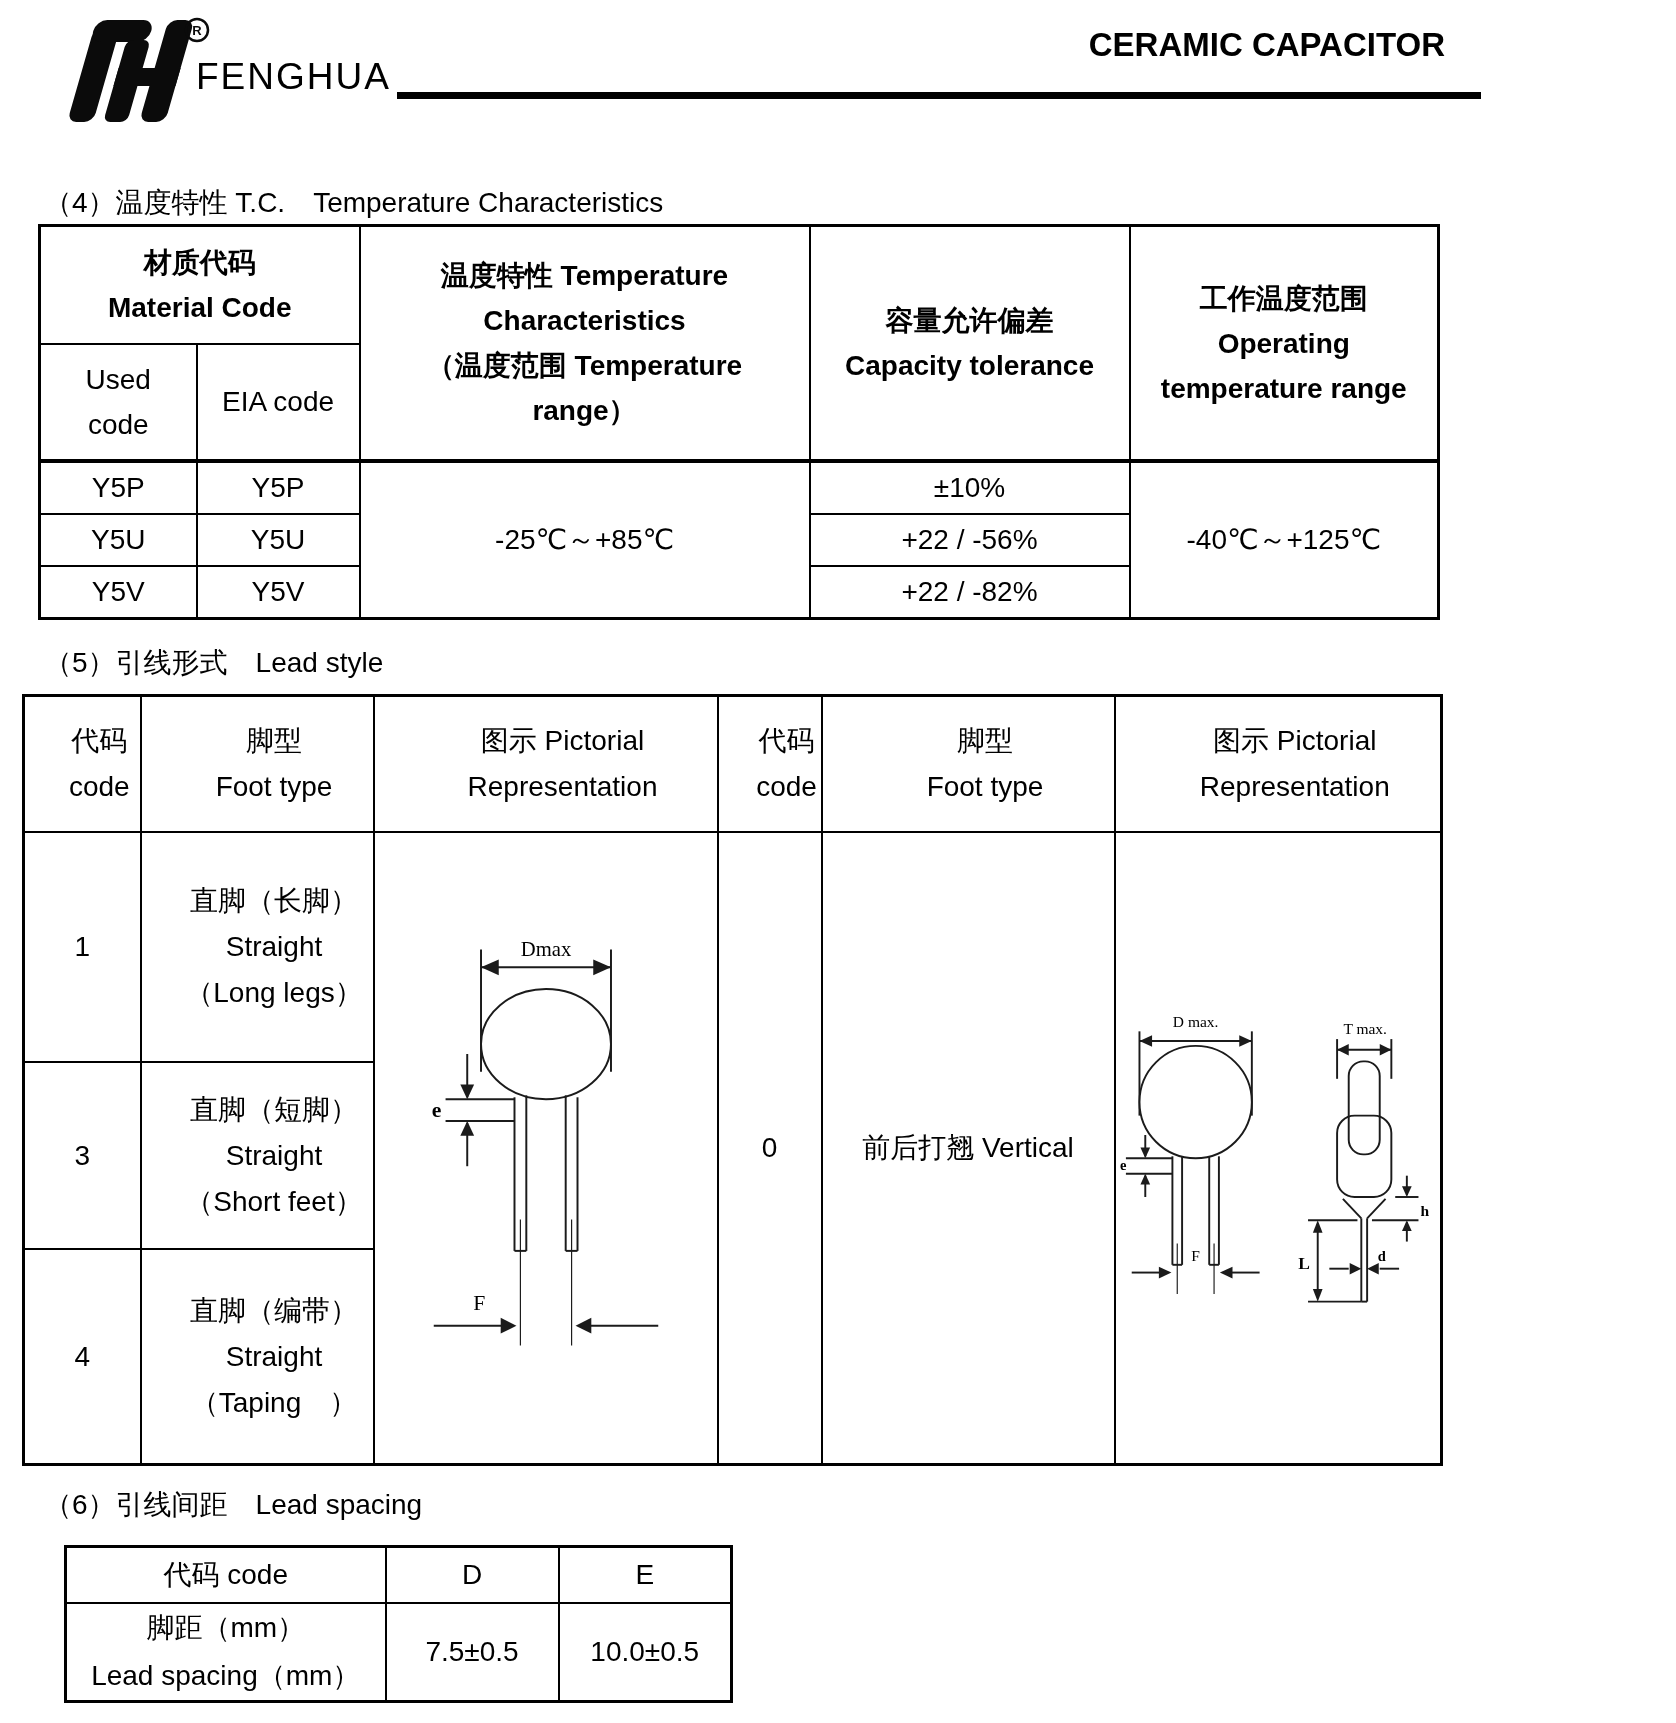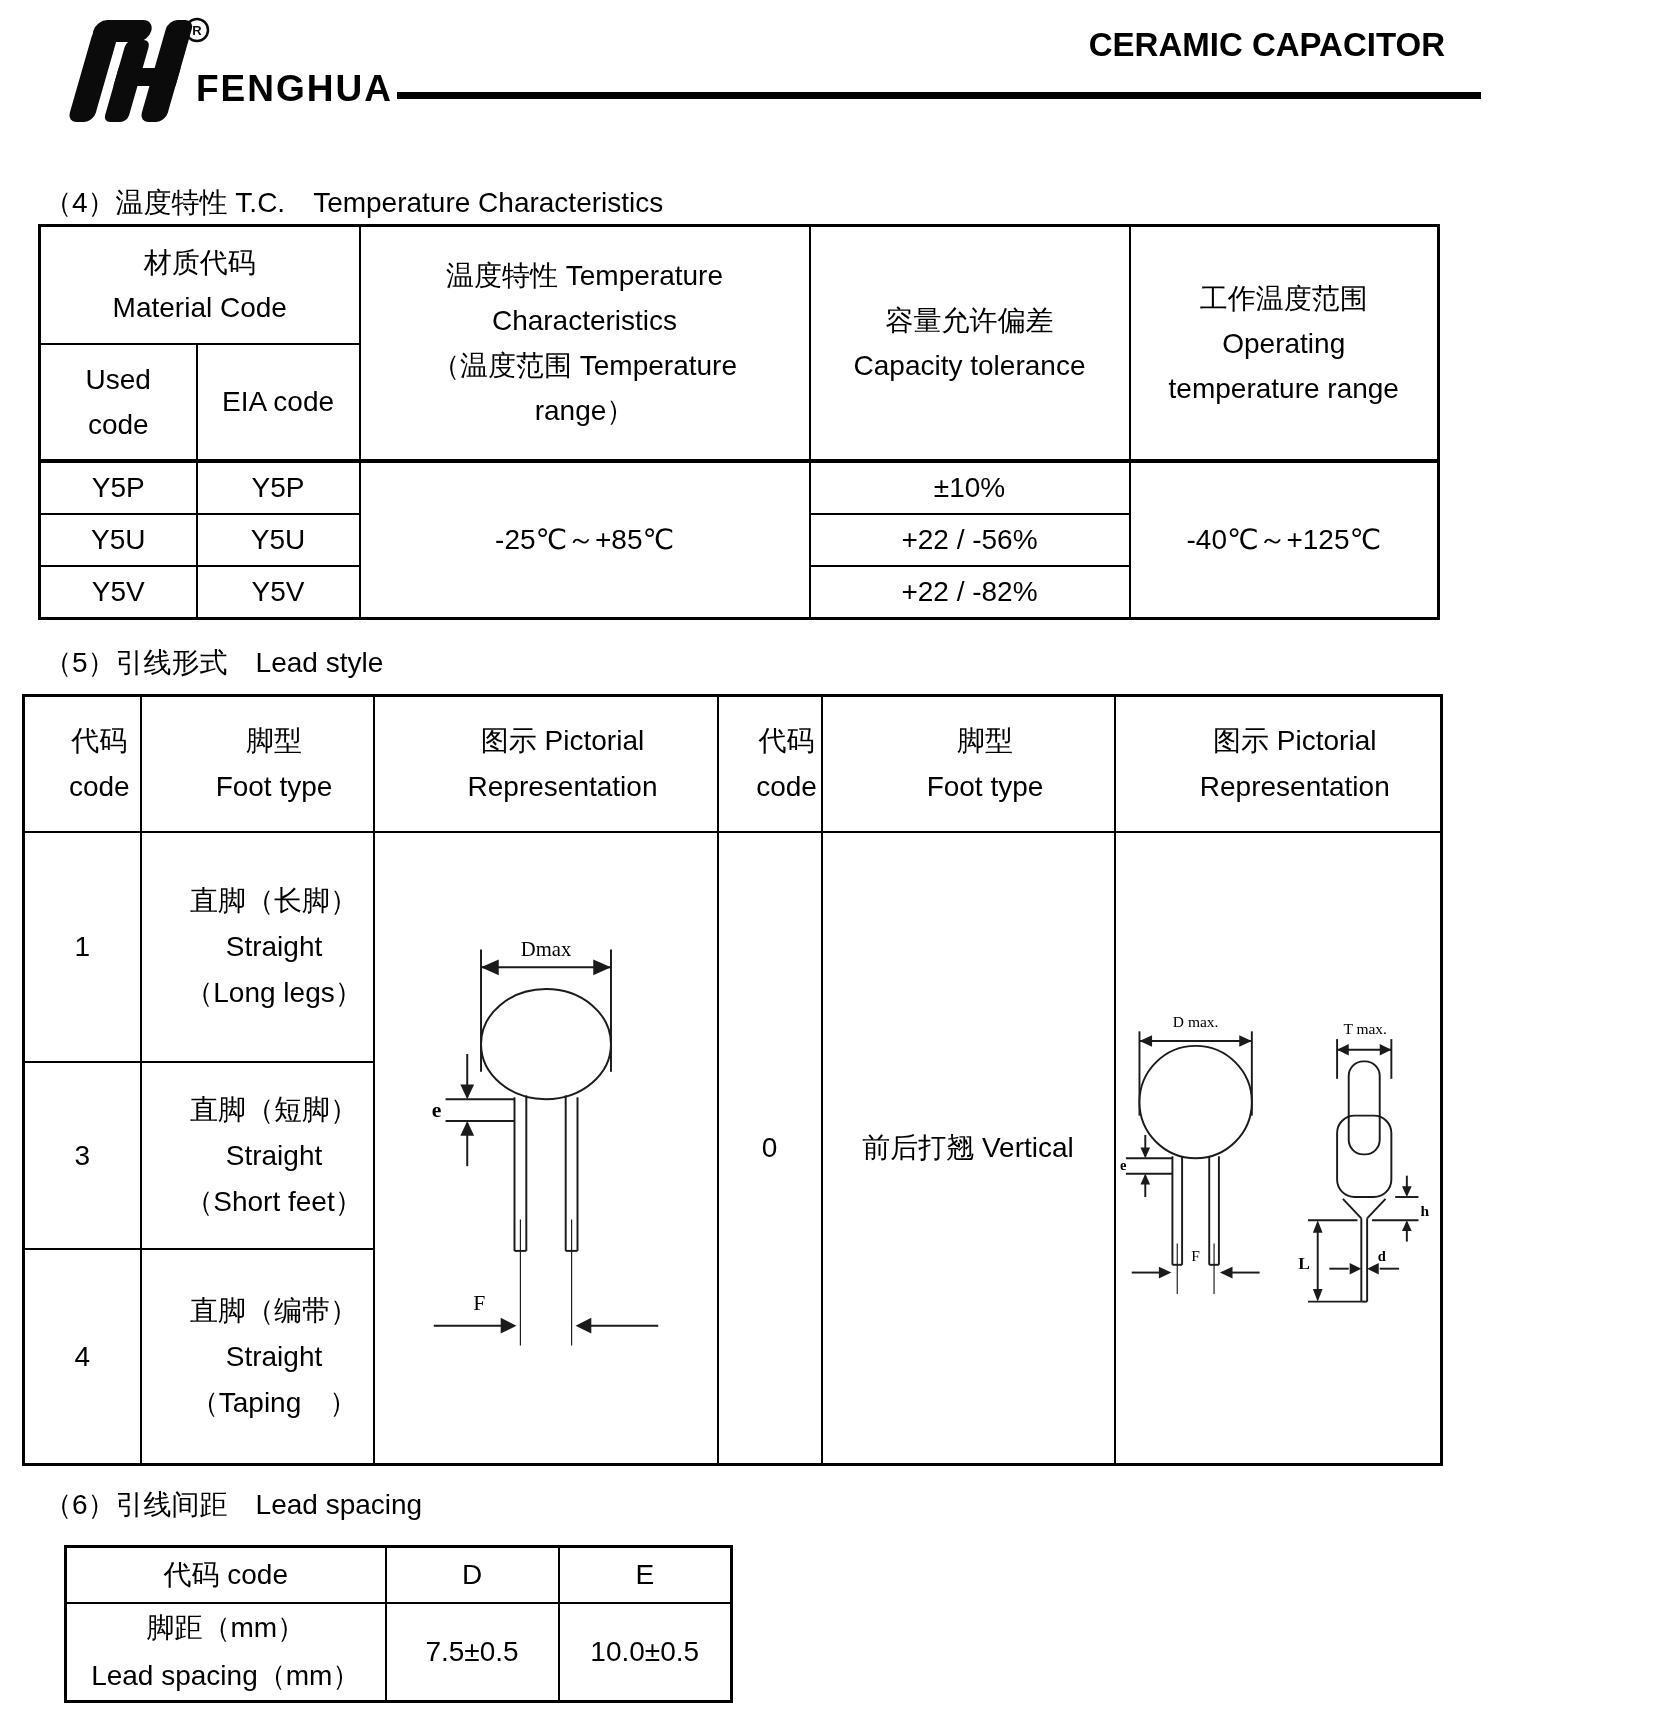--- a/index.html
+++ b/index.html
@@ -3,38 +3,38 @@
 <meta charset="utf-8">
 <style>
   html,body { margin:0; padding:0; background:#ffffff; }
   .page {
     position:relative; width:1676px; height:1723px; background:#fff;
     font-family:"Liberation Sans","DejaVu Sans",sans-serif; color:#000; overflow:hidden;
   }
   
   .logo-mark { position:absolute; left:40px; top:16px; }
   .brand-zh { position:absolute; left:194px; top:20px; font-size:48px; font-weight:bold; letter-spacing:5px; white-space:nowrap; }
-  .brand-en { position:absolute; left:196px; top:68px; font-size:37px; font-weight:bold; letter-spacing:2px; white-space:nowrap; }
+  .brand-en { position:absolute; left:196px; top:56px; font-size:37px; font-weight:normal; letter-spacing:2px; white-space:nowrap; }
   .doc-title { position:absolute; left:800px; top:26px; width:645px; text-align:right; font-size:33px; font-weight:bold; white-space:nowrap; }
   .header-rule { position:absolute; left:397px; top:92px; width:1084px; height:7px; background:#000; }
   
   .sec-title { position:absolute; font-size:28px; white-space:nowrap; }
   #s4-title { left:44px; top:184px; }
   #s5-title { left:44px; top:644px;text-align:right; }
   #s6-title { left:44px; top:1486px; }
   
   table { position:absolute; border-collapse:collapse; table-layout:fixed; background:#fff; }
   td { border:2px solid #000; text-align:center; vertical-align:middle; padding:0; font-size:28px; }
   .t4 { left:38px; top:224px; border:3px solid #000; }
   .t5 { left:22px; top:694px; border:3px solid #000; }
   .t6 { left:64px; top:1545px; border:3px solid #000; }
   .ln { line-height:45px; }
   .t5 .ln { line-height:46px;margin-left:34px; }
   .t6 .ln { line-height:48px; }
-  tr.t4-h1 td { height:116px; }
+  tr.t4-h1 td { height:116px;font-weight:bold; }
   tr.t4-h2 td { height:114px; }
   tr.t4-data td { height:50px; }
   tr.t4-data-first td { border-top:4px solid #000; }
   tr.t5-h td { height:134px; }
   tr.t5-r1 td { height:228px; }
   tr.t5-r2 td { height:185px; }
   tr.t5-r3 td { height:213px; }
   tr.t6-h td { height:54px; }
   tr.t6-d td { height:96px; }
   

